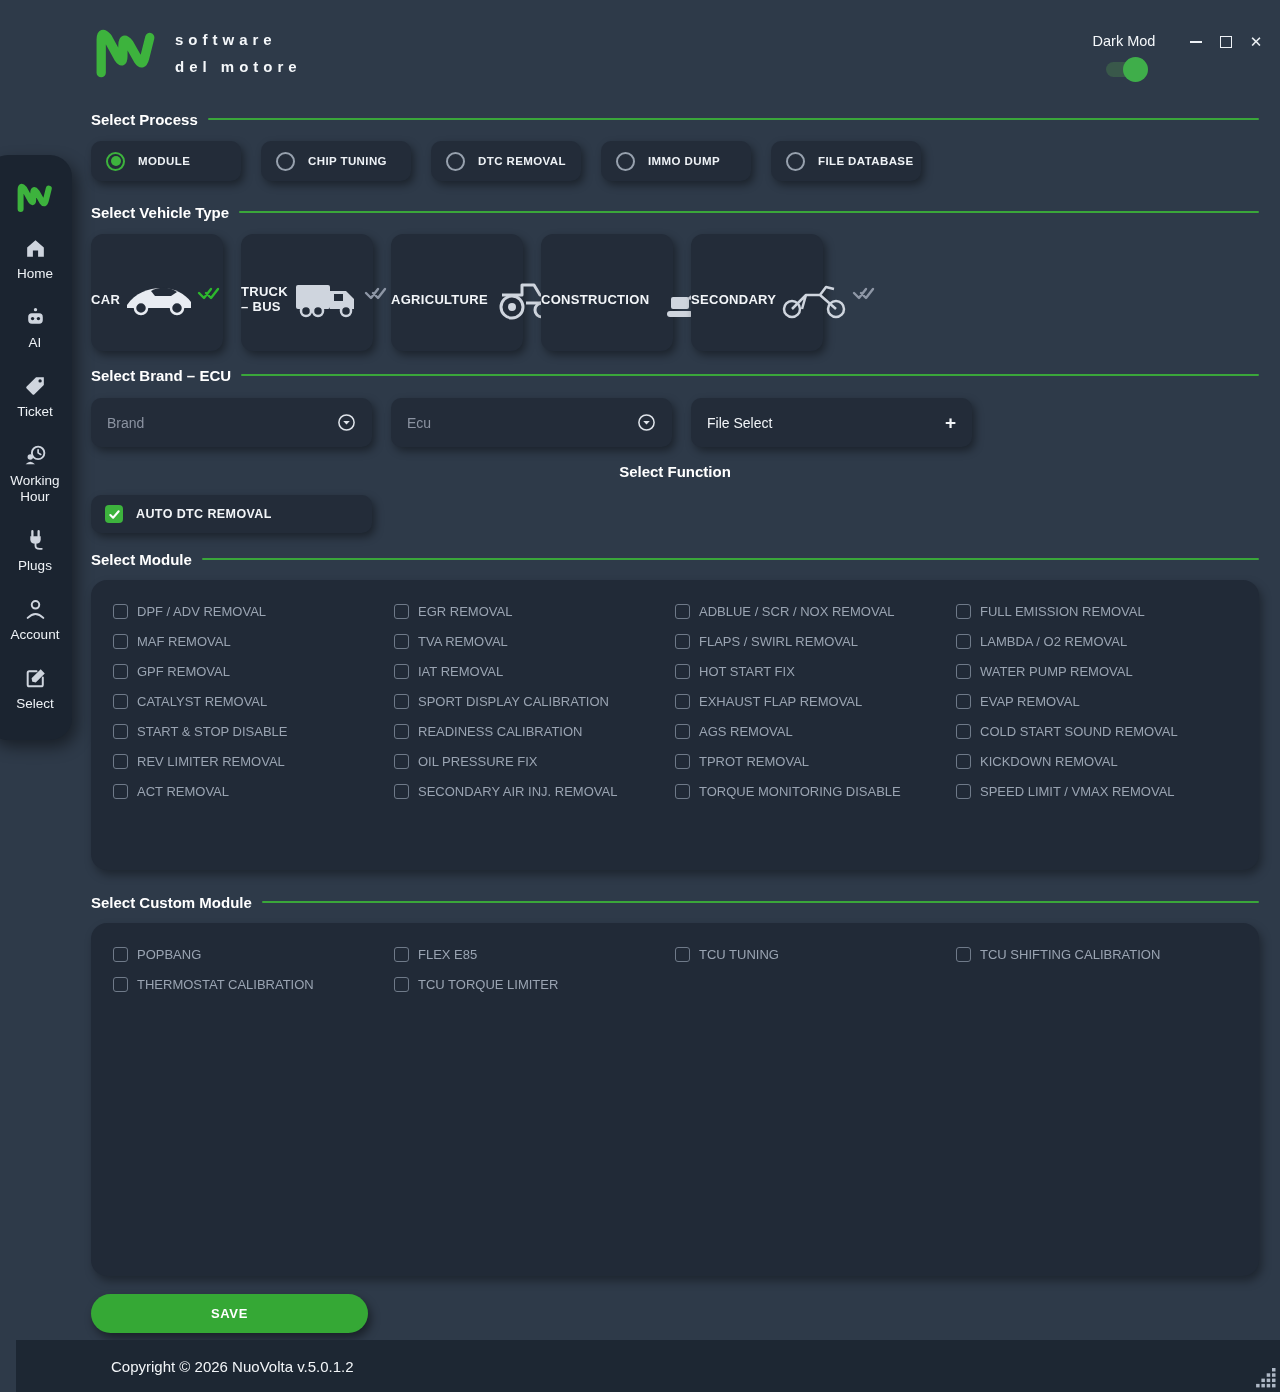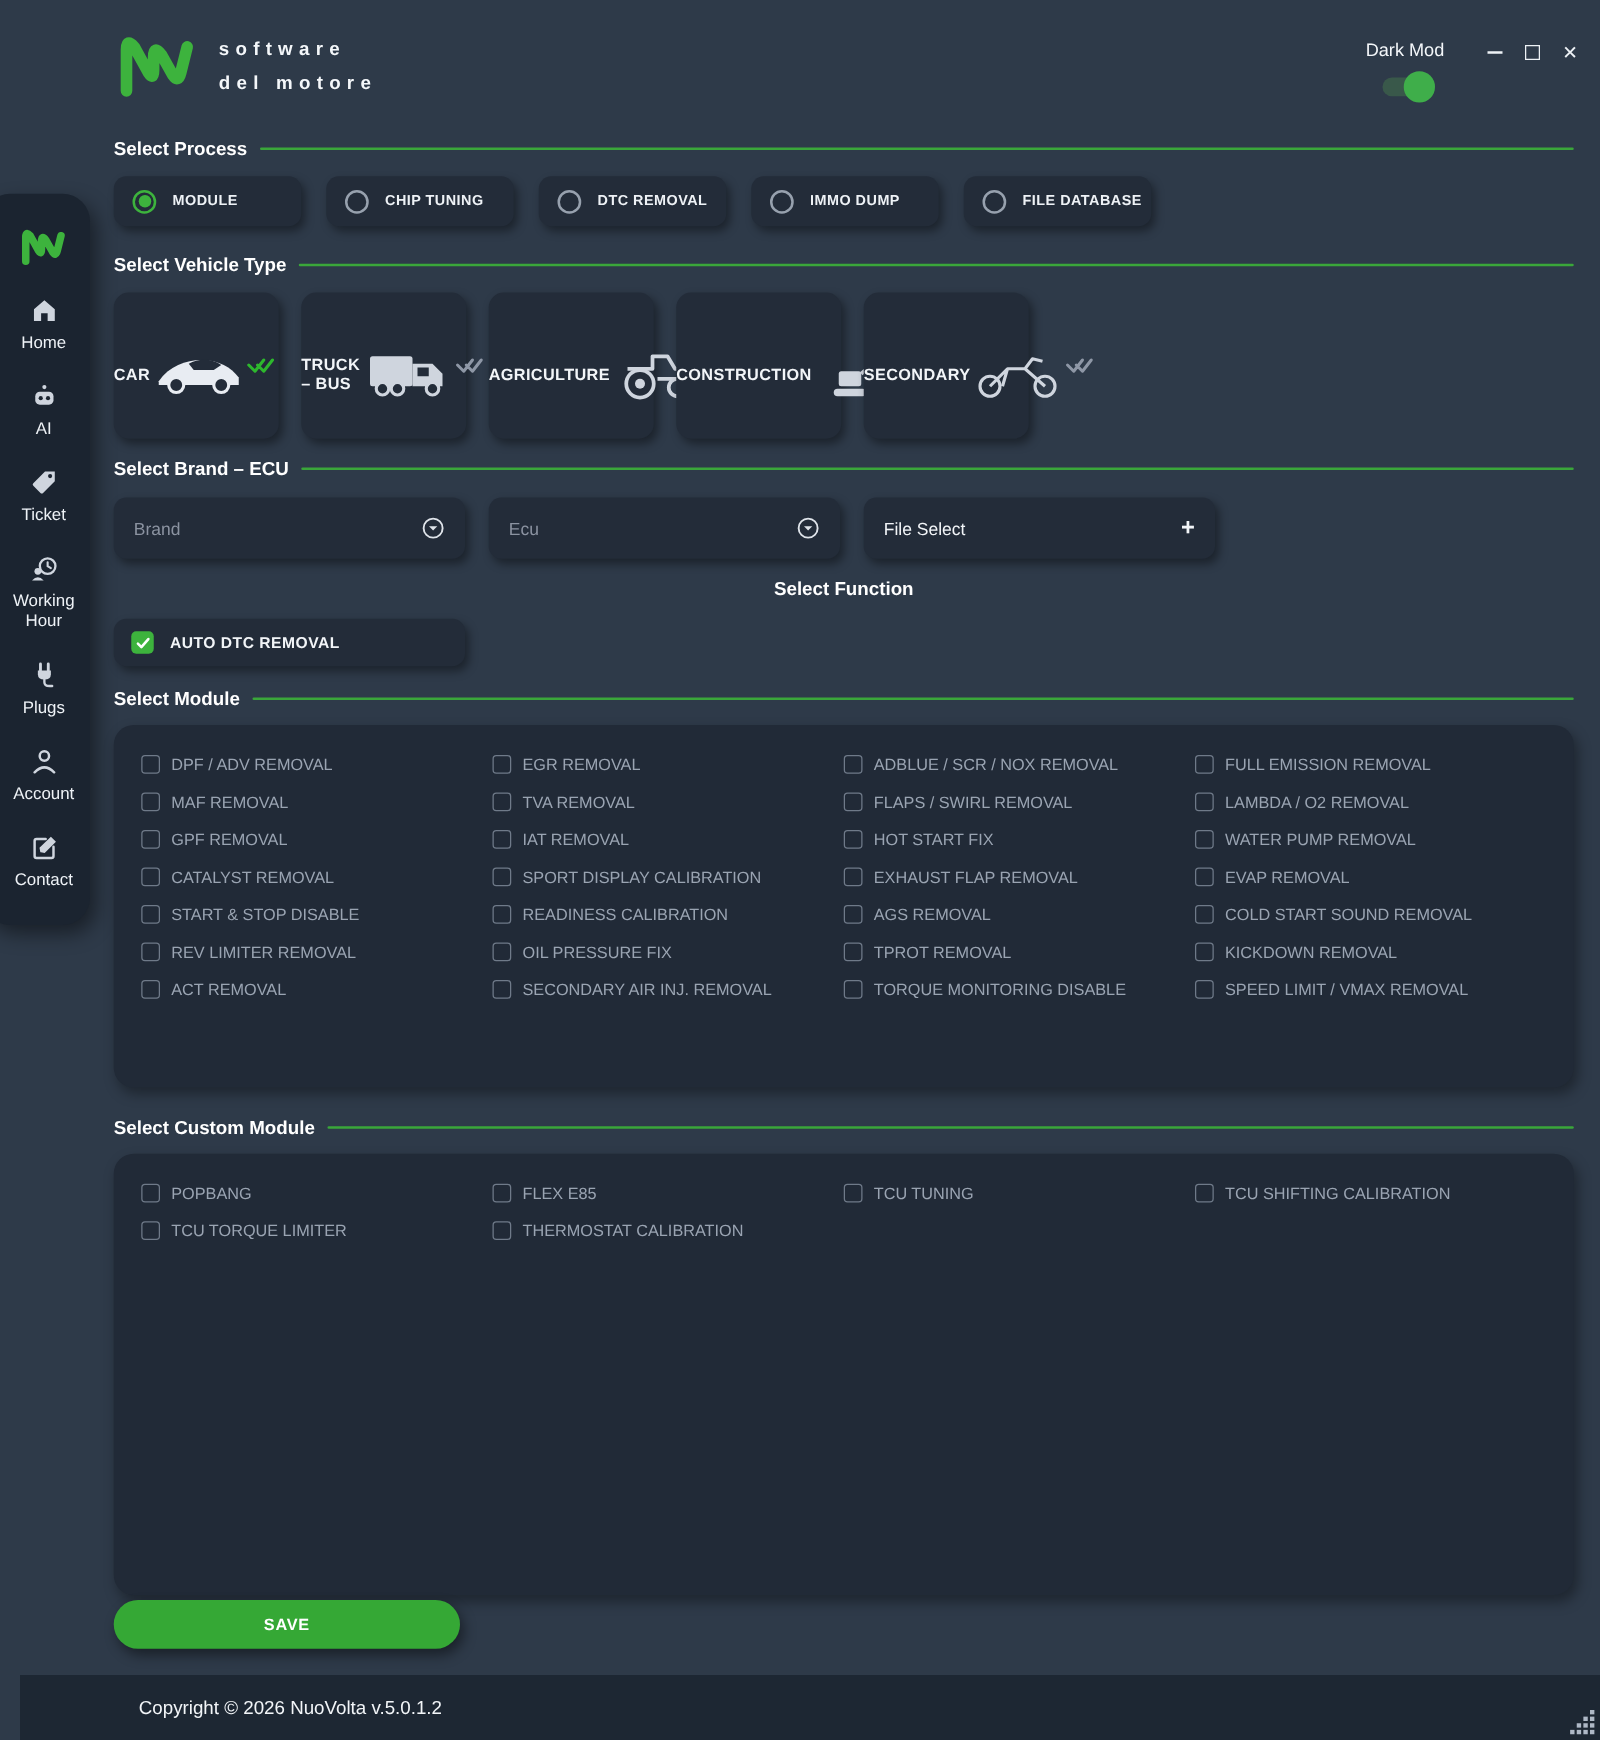--- a/index.html
+++ b/index.html
@@ -59,21 +59,21 @@
     box-shadow:3px 4px 8px rgba(0,0,0,.4);display:flex;align-items:center;gap:13px;padding-left:14px;cursor:pointer;}
   .gcheck{width:18px;height:18px;border-radius:4px;background:#3db33d;display:flex;align-items:center;justify-content:center;flex:0 0 auto;}
   .func-label{font-size:12.5px;font-weight:bold;letter-spacing:.4px;color:#f2f5f8;}
   .panel{box-sizing:border-box;margin-top:12px;background:#212a37;border-radius:16px;
     box-shadow:3px 5px 10px rgba(0,0,0,.35);padding:16px 22px;}
   .panel.modules{height:290px;}
   .panel.custom{height:353px;}
   .grid{display:grid;grid-template-columns:repeat(4,1fr);}
   .chk{display:flex;align-items:center;gap:9px;height:30px;cursor:pointer;color:#9aa4b2;font-size:13px;}
   .chk .box{width:13px;height:13px;border:1.5px solid #6f7a89;border-radius:3px;flex:0 0 auto;}
-  .save{display:block;margin-top:4px;width:277px;height:39px;border:none;border-radius:20px;
+  .save{display:block;margin-top:18px;width:277px;height:39px;border:none;border-radius:20px;
     background:#35a835;color:#ffffff;font-family:"Liberation Sans",sans-serif;font-weight:bold;
     font-size:13px;letter-spacing:.6px;box-shadow:3px 5px 10px rgba(0,0,0,.45);cursor:pointer;text-align:center;}
   
   .footer{position:absolute;left:16px;bottom:0;width:100%;height:52px;box-sizing:border-box;background:#1d2733;
     display:flex;align-items:center;padding-left:95px;color:#f2f5f8;font-size:15px;}
   .grip{position:absolute;right:3px;bottom:3px;cursor:nwse-resize;}
 </style>
 </head>
 <body>
 
@@ -161,21 +161,21 @@
       <path d="M4.5 20 Q12 12.5 19.5 20" fill="none" stroke="#cfd5de" stroke-width="1.9" stroke-linecap="round"></path>
     </svg>
     <span>Account</span>
   </div>
 
   <div class="side-item">
     <svg viewBox="0 0 24 24" width="25" height="25">
       <path d="M13 5 H6 Q4.5 5 4.5 6.5 V18 Q4.5 19.5 6 19.5 H17.5 Q19 19.5 19 18 V11" fill="none" stroke="#cfd5de" stroke-width="1.9" stroke-linecap="round"></path>
       <path d="M9.5 14.5 L12 15 L19.9 7.1 L17 4.2 L9 12 Z" stroke="#cfd5de" stroke-width="1.4" fill="#cfd5de"></path>
     </svg>
-    <span>Contact</span>
+    <span>Select</span>
   </div>
 </nav>
 
 <main class="main">
 
   <div class="section-head">
     <span>Select Process</span>
     <span class="rule"></span>
   </div>
   <div class="pill-row">
@@ -495,26 +495,26 @@
     <span class="lbl">TCU TUNING</span>
   </label>
 
   <label class="chk">
     <span class="box"></span>
     <span class="lbl">TCU SHIFTING CALIBRATION</span>
   </label>
 
   <label class="chk">
     <span class="box"></span>
+    <span class="lbl">THERMOSTAT CALIBRATION</span>
+  </label>
+
+  <label class="chk">
+    <span class="box"></span>
     <span class="lbl">TCU TORQUE LIMITER</span>
-  </label>
-
-  <label class="chk">
-    <span class="box"></span>
-    <span class="lbl">THERMOSTAT CALIBRATION</span>
   </label>
 </div>
   </div>
 
   <button class="save">SAVE</button>
 </main>
 
 <div class="footer">
   <span>Copyright © 2026 NuoVolta v.5.0.1.2</span>
 </div>

